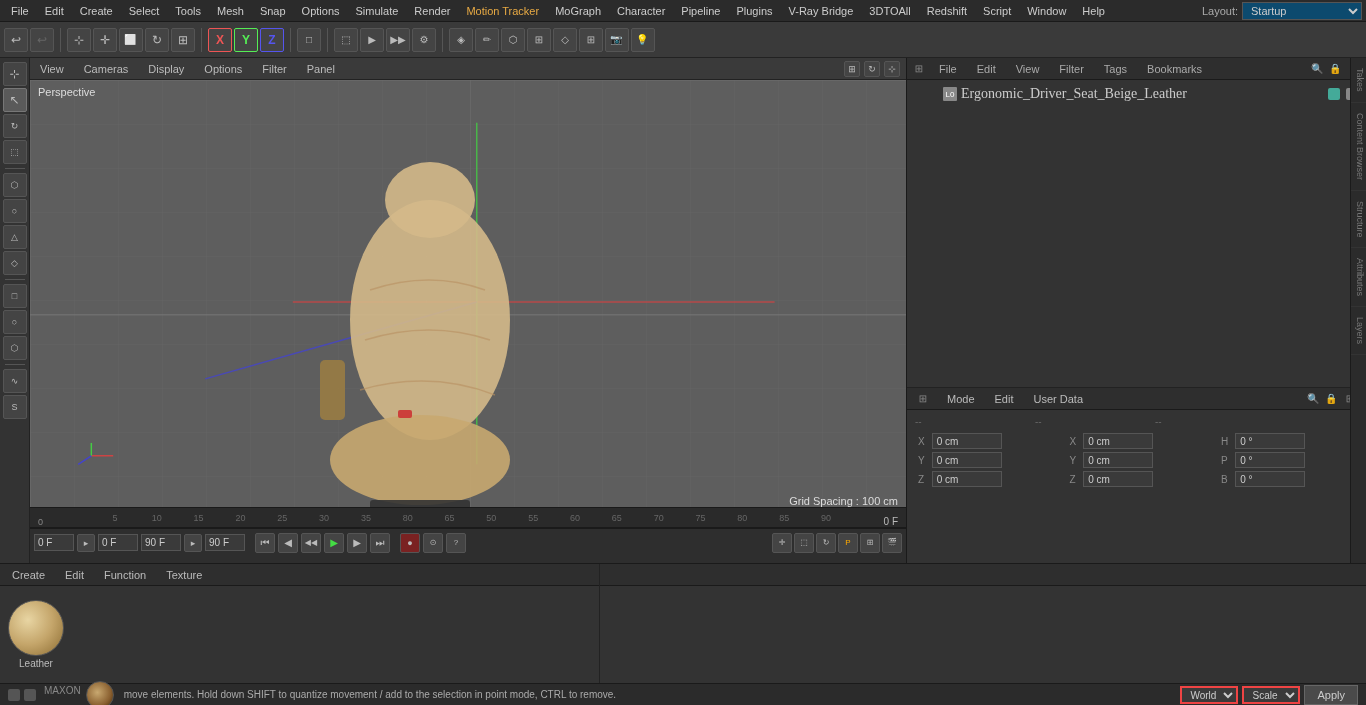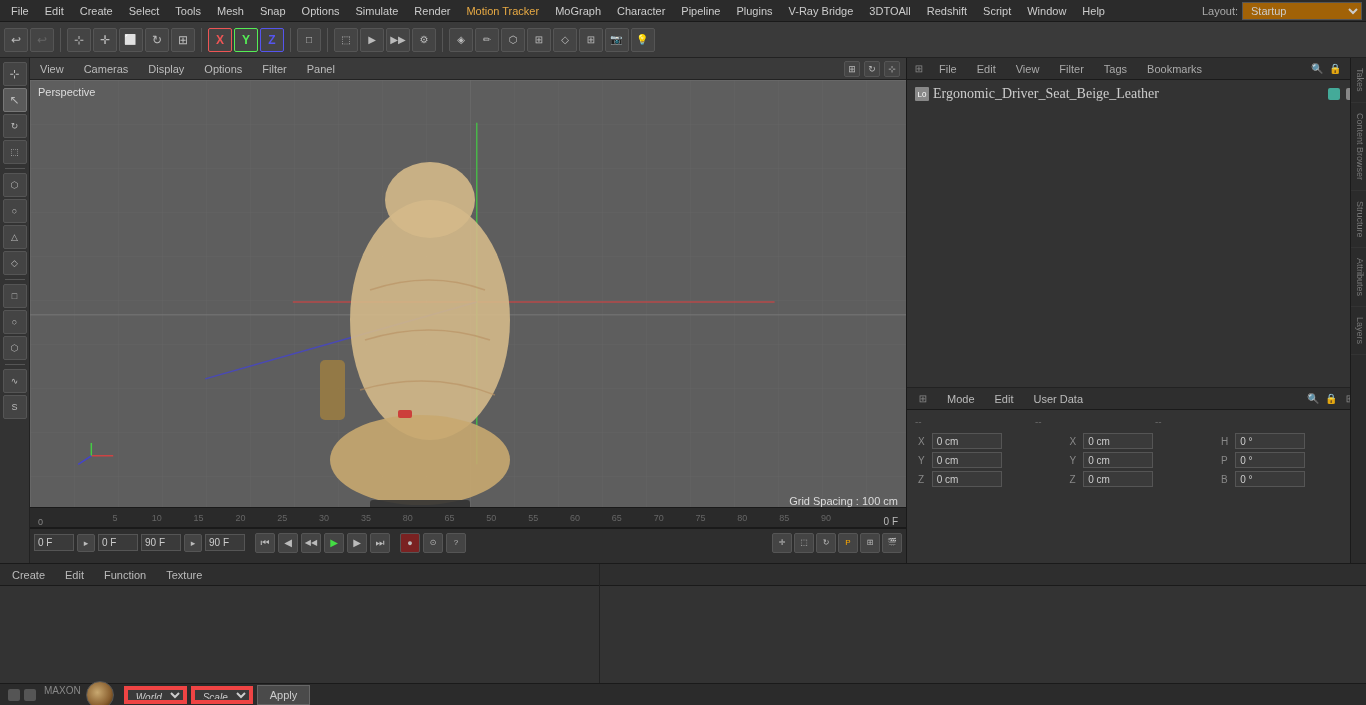--- a/index.html
+++ b/index.html
@@ -32,21 +32,21 @@
       border-radius: 2px;
     }
     .layout-section {
       margin-left: auto;
       display: flex;
       align-items: center;
       gap: 4px;
     }
     .layout-label { color: #aaa; font-size: 11px; }
     .layout-select {
-      background: #a16207;
+      background: #0c4a6e;
       border: 1px solid #555;
       color: #ccc;
       font-size: 11px;
       padding: 1px 4px;
       width: 120px;
     }
 
     
     #left-toolbar {
       width: 30px;
@@ -126,20 +126,21 @@
       cursor: pointer;
       border-radius: 2px;
     }
     .object-item {
       display: flex;
       align-items: center;
       padding: 2px 4px;
       gap: 4px;
       cursor: pointer;
       border-radius: 2px;
+      margin-left: 28px;
     }
     .object-icon {
       width: 14px;
       height: 14px;
       background: #888;
       border-radius: 1px;
       display: flex;
       align-items: center;
       justify-content: center;
       font-size: 9px;
@@ -196,26 +197,25 @@
       color: #aaa;
       flex: 1;
     }
     #bottom-dropdowns {
       display: flex;
       gap: 4px;
       align-items: center;
     }
     .bottom-select {
       background: #3a3a3a;
-      border: 4px solid #ef4444;
+      border: 2px solid #ef4444;
       color: #ccc;
       font-size: 10px;
       padding: 1px 4px;
       height: 18px;
-      font-style: italic;
     }
     .apply-btn {
       background: #4a4a4a;
       border: 1px solid #666;
       color: #ccc;
       font-size: 11px;
       padding: 2px 12px;
       cursor: pointer;
       height: 20px;
     }
@@ -780,20 +780,26 @@
 
   <div id="bottom-mat-attr">
 
     <div id="mat-section">
       <div id="mat-header">
         <span class="mat-menu-item">Create</span>
         <span class="mat-menu-item">Edit</span>
         <span class="mat-menu-item">Function</span>
         <span class="mat-menu-item">Texture</span>
       </div>
+      <div id="mat-content">
+        <div style="display:flex; flex-direction:column; align-items:center;">
+          <div style="width:56px; height:56px; border-radius:50%; background: radial-gradient(circle at 35% 35%, #e8d5a3, #c4a56a 50%, #8a6a30); border:1px solid #555; cursor:pointer; display:flex; align-items:center; justify-content:center;"></div>
+          <div style="font-size:10px; color:#bbb; margin-top:2px;">Leather</div>
+        </div>
+      </div>
     </div>
 
     <div id="attr-section">
       <div id="attr-header">
         
       </div>
       <div id="attr-fields">
         
       </div>
     </div>
@@ -802,20 +808,21 @@
 
   <div id="status-bar">
     <div class="status-indicator">
       <div class="status-dot"></div>
       <div class="status-dot" style="background:#555;"></div>
     </div>
     <div style="display:flex; gap:3px;">
       <span style="font-size:10px; color:#888;">MAXON</span>
       <div style="width:28px;height:28px;background:radial-gradient(circle at 40% 40%, #c8a870, #8a6030 60%, #3a2000); border-radius:50%; border:1px solid #555; margin:-4px 2px;"></div>
     </div>
+    <span id="status-text" style="font-size:10px; color:#aaa; flex:1;">move elements. Hold down SHIFT to quantize movement / add to the selection in point mode, CTRL to remove.</span>
     <div id="bottom-dropdowns">
       <select class="bottom-select">
         <option>World</option>
       </select>
       <select class="bottom-select">
         <option>Scale</option>
       </select>
       <button class="apply-btn">Apply</button>
     </div>
   </div>

